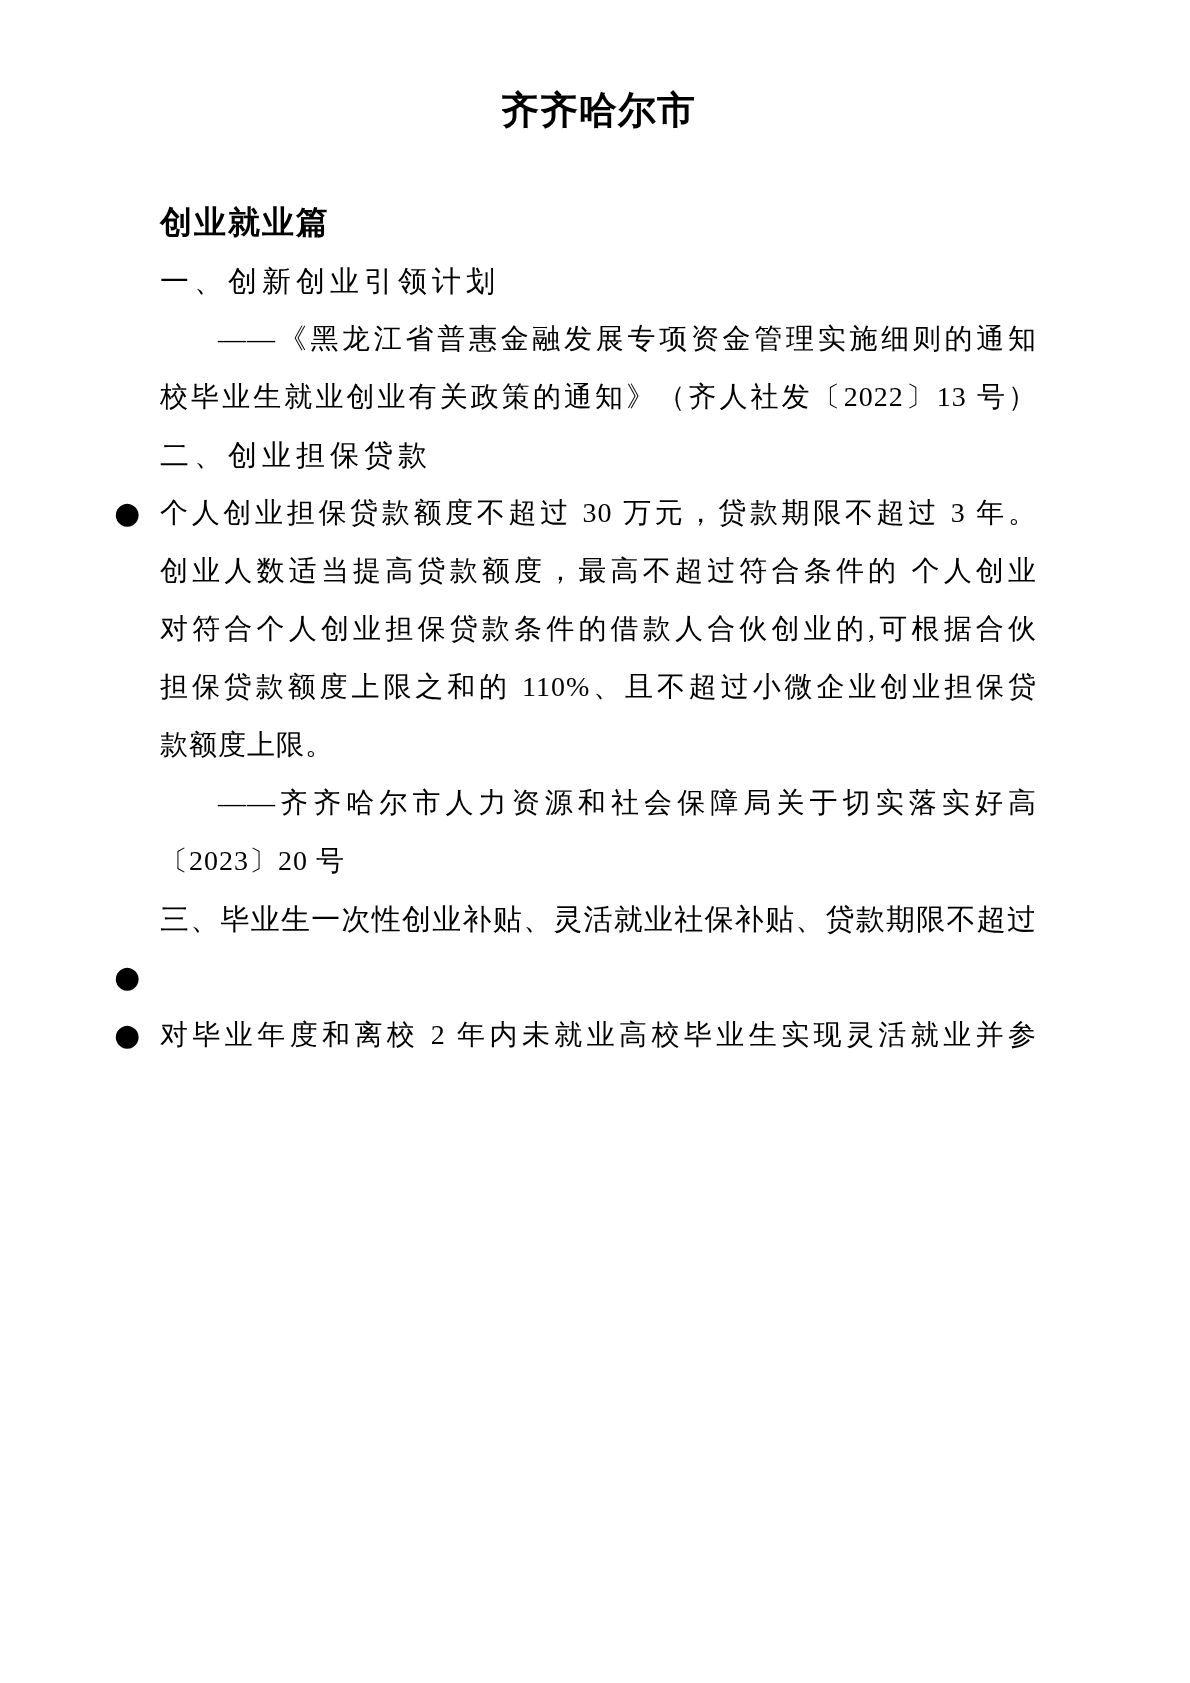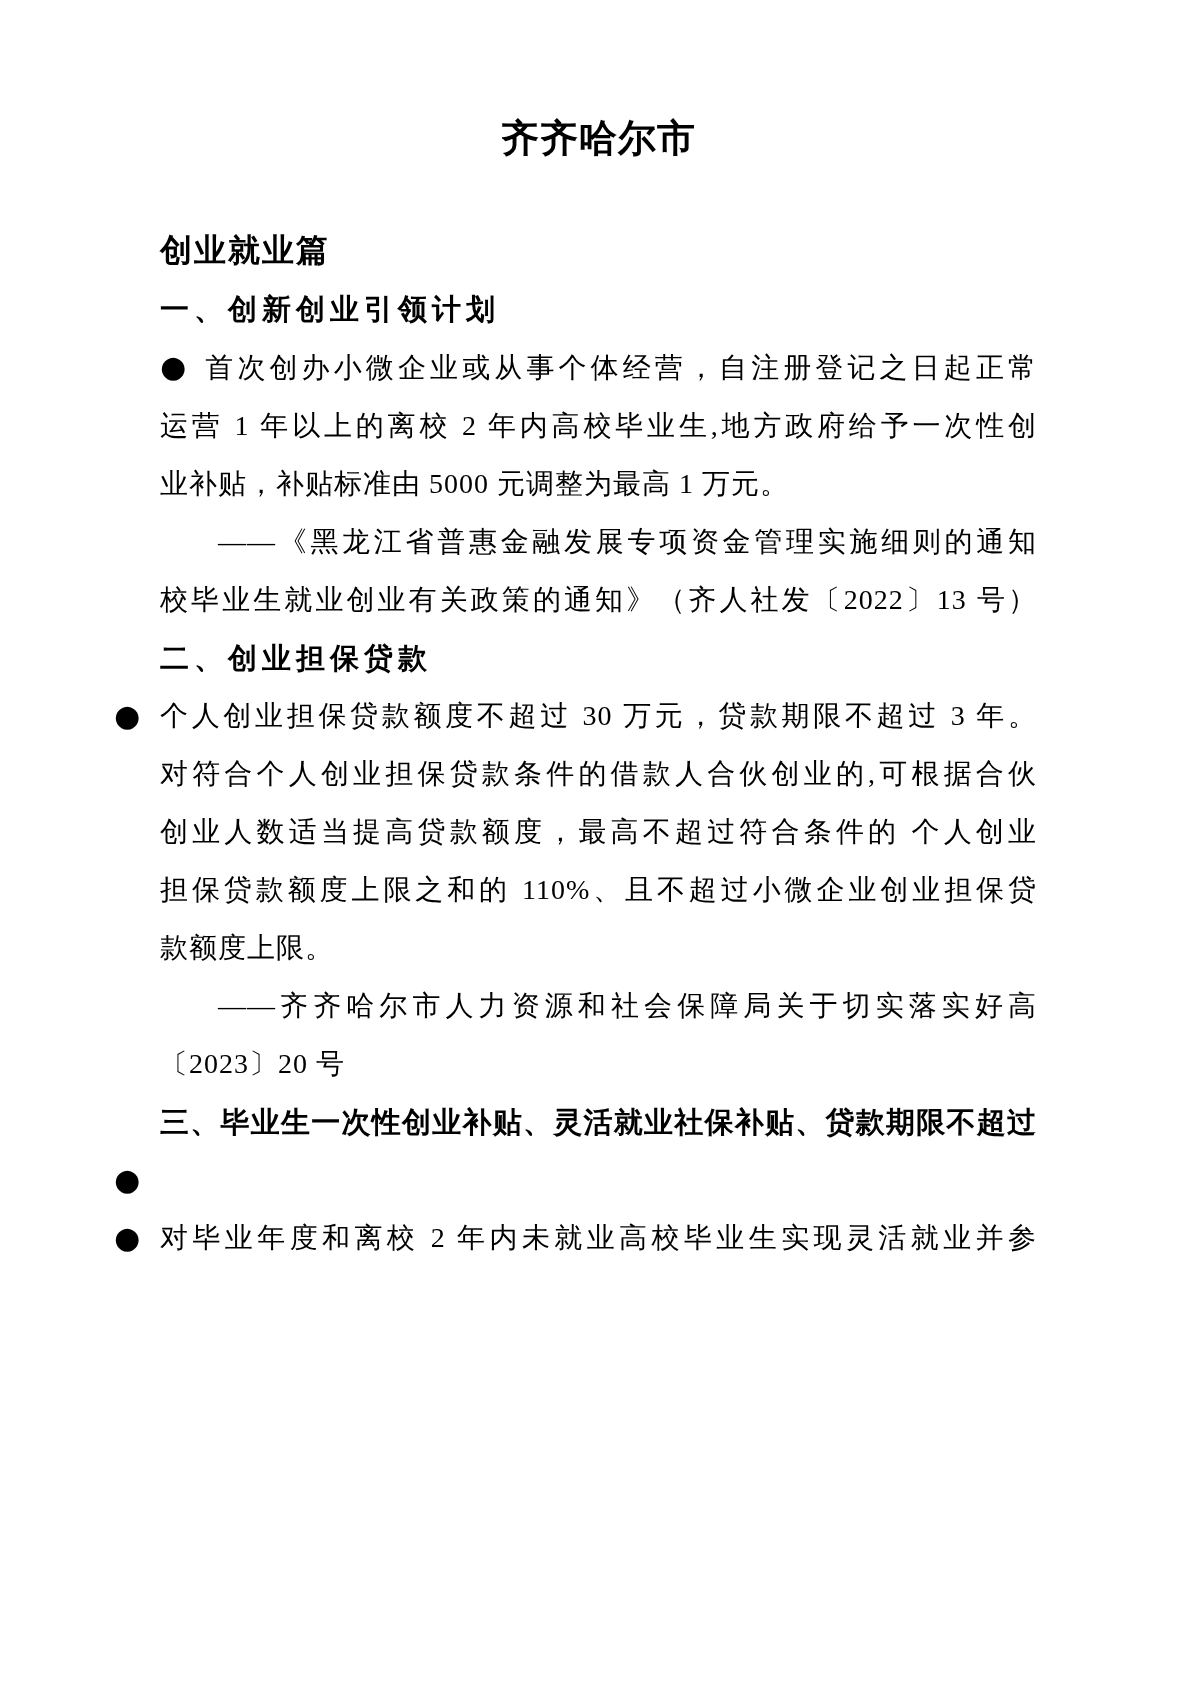--- a/index.html
+++ b/index.html
@@ -6,21 +6,21 @@
   .page{
     position:relative;
     width:1190px;height:1683px;
     background:#ffffff;color:#000000;
     font-family:"Liberation Serif","DejaVu Serif",serif;
     overflow:hidden;
     margin:0 auto;
   }
   .content{margin:0 153px 0 160px;}
   .doc-title{
-    margin:0;padding-top:116px;
+    margin:0;padding-top:88px;
     text-align:center;
     font-size:38px;line-height:44px;font-weight:bold;
     letter-spacing:1px;
   }
   .chapter{
     margin-top:70px;
     font-family:"Liberation Sans","DejaVu Sans",sans-serif;
     font-weight:700;
     font-size:32px;line-height:40px;
     letter-spacing:2px;
@@ -30,21 +30,21 @@
     font-size:28px;line-height:58px;
     letter-spacing:1px;
   }
   .line{display:block;min-height:58px;}
   .fill{
     text-align:justify;
     text-align-last:justify;
     text-justify:inter-character;
   }
   .h-num{
-    font-weight:bold;
+    font-weight:normal;
     font-size:29px;
     letter-spacing:5px;
   }
   .h-num.fill{letter-spacing:1px;}
   .indent{text-indent:58px;}
   .hang{position:relative;}
   .bullet{
     font-family:"DejaVu Sans",sans-serif;
     font-size:30px;
     letter-spacing:0;
@@ -62,41 +62,34 @@
   <div class="content">
 
     <h1 class="doc-title">齐齐哈尔市</h1>
 
     <div class="chapter">创业就业篇</div>
 
     <div class="body">
 
       <div class="line h-num">一、创新创业引领计划</div>
 
-      <div>
-        <div class="line fill">
-          <span class="bullet inline">●</span><span>首次创办小微企业或从事个体经营，自注册登记之日起正常</span>
-        </div>
-        <div class="line fill">运营 1 年以上的离校 2 年内高校毕业生,地方政府给予一次性创</div>
-        <div class="line">业补贴，补贴标准由 5000 元调整为最高 1 万元。</div>
-      </div>
 
       <div>
         <div class="line fill indent">——《黑龙江省普惠金融发展专项资金管理实施细则的通知</div>
         <div class="line fill">校毕业生就业创业有关政策的通知》（齐人社发〔2022〕13 号）</div>
       </div>
 
       <div class="line h-num">二、创业担保贷款</div>
 
       <div>
         <div class="line fill hang">
           <span class="bullet hung">●</span><span>个人创业担保贷款额度不超过 30 万元，贷款期限不超过 3 年。</span>
         </div>
+        <div class="line fill">创业人数适当提高贷款额度，最高不超过符合条件的 个人创业</div>
         <div class="line fill">对符合个人创业担保贷款条件的借款人合伙创业的,可根据合伙</div>
-        <div class="line fill">创业人数适当提高贷款额度，最高不超过符合条件的 个人创业</div>
         <div class="line fill">担保贷款额度上限之和的 110%、且不超过小微企业创业担保贷</div>
         <div class="line">款额度上限。</div>
       </div>
 
       <div>
         <div class="line fill indent">——齐齐哈尔市人力资源和社会保障局关于切实落实好高</div>
         <div class="line">〔2023〕20 号</div>
       </div>
 
       <div class="line h-num fill">三、毕业生一次性创业补贴、灵活就业社保补贴、贷款期限不超过</div>

